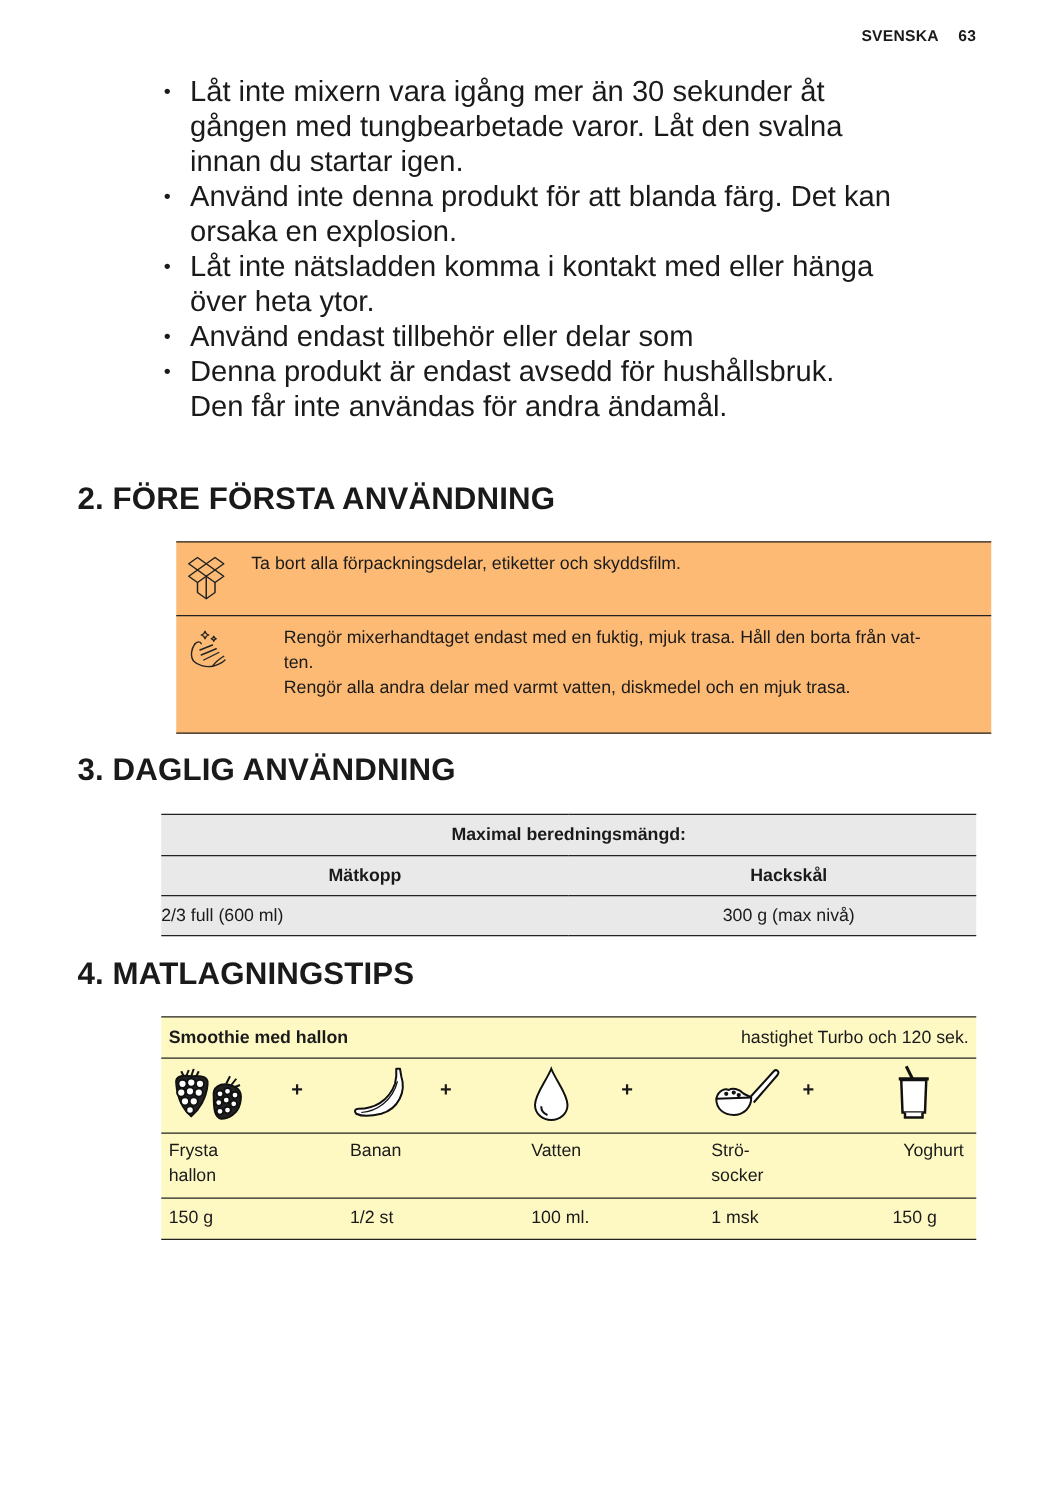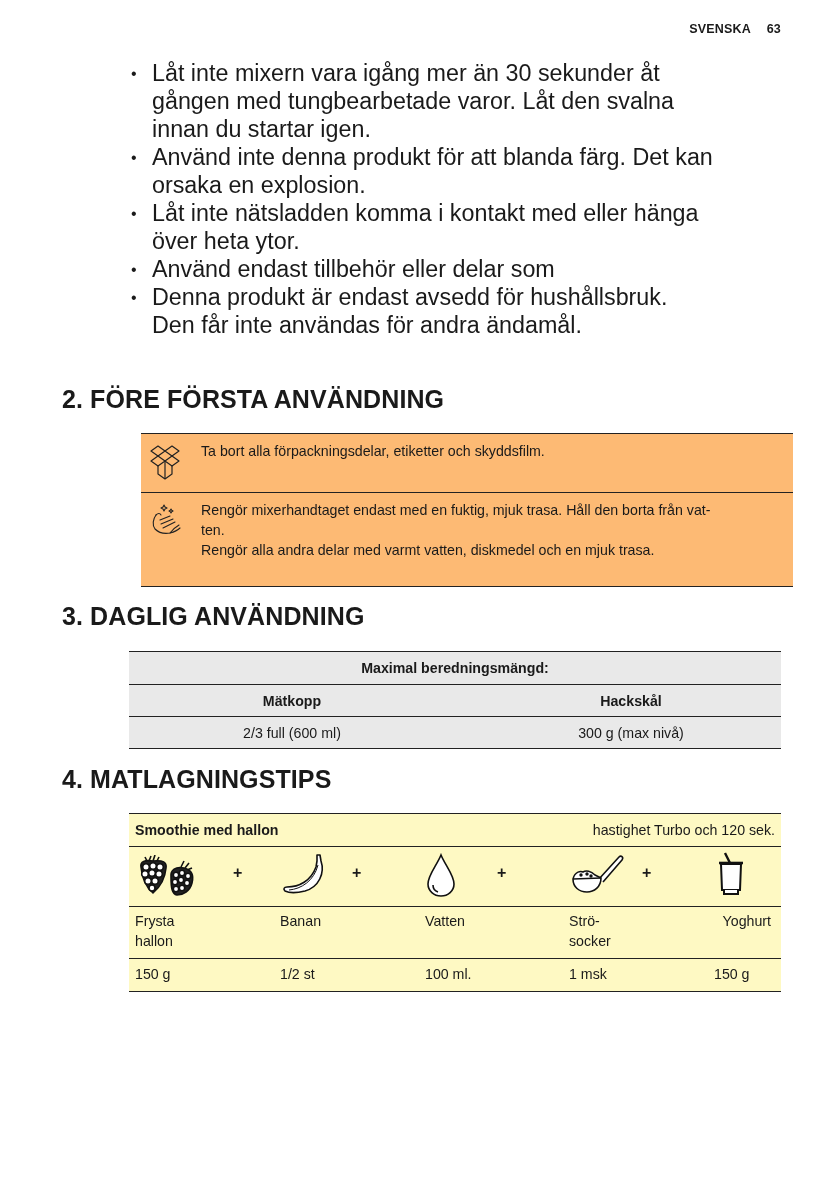--- a/index.html
+++ b/index.html
@@ -109,21 +109,21 @@
         <path d="M3 19 L10 14 L17 19 L10 24 Z"></path>
         <path d="M17 19 L24 14 L31 19 L24 24 Z"></path>
         <path d="M10 24 L10 32 L17 37 L24 32 L24 24"></path>
         <path d="M17 19 L17 37"></path>
       </svg>
     </span>
     <div class="text" style="padding-top:7px;">
       <div>Ta bort alla förpackningsdelar, etiketter och skyddsfilm.</div>
     </div>
   </div>
-  <div class="box-row last" style="height:93px;">
+  <div class="box-row last" style="height:93px;padding-left:26px;">
     <span class="icon" style="top:8px;">
       <svg width="36" height="40" viewBox="0 0 36 40" fill="none" stroke="#222" stroke-width="1.1" stroke-linecap="round" stroke-linejoin="round">
         <path d="M16 4 l1 2 l2 1 l-2 1 l-1 2 l-1 -2 l-2 -1 l2 -1 Z"></path>
         <path d="M23 8 l0.7 1.3 l1.3 0.7 l-1.3 0.7 l-0.7 1.3 l-0.7 -1.3 l-1.3 -0.7 l1.3 -0.7 Z"></path>
         <path d="M8 14 C5 18 4 24 7 28 C10 31 16 33 22 32 C26 31 30 29 32 27"></path>
         <path d="M8 14 C10 12 12 12 13 14"></path>
         <path d="M12 19 L22 15"></path>
         <path d="M13 23 L25 18"></path>
         <path d="M15 27 L27 21"></path>
         <path d="M22 32 C24 29 26 27 31 24"></path>
@@ -142,21 +142,21 @@
 <table class="grid" style="top:651px;">
   <tbody>
       <tr style="height:33px;">
     <th colspan="2" style="text-align:center; font-weight:bold;">Maximal beredningsmängd:</th>
   </tr>
   <tr style="height:32px;">
     <th style="width:50%; text-align:center; font-weight:bold;">Mätkopp</th>
     <th style="width:50%; text-align:center; font-weight:bold; padding-left:26px;">Hackskål</th>
   </tr>
   <tr class="last" style="height:32px;">
-    <td style="text-align:center;">2/3 full (600 ml)</td>
+    <td style="">2/3 full (600 ml)</td>
     <td style="text-align:center; padding-left:26px;">300 g (max nivå)</td>
   </tr>
 </tbody>
   </table>
 
 <h2 class="section-title" style="top:765px;">4. MATLAGNINGSTIPS</h2>
 
 <div class="recipe" style="top:813px;">
   <div class="r-row" style="height:32px;">
     <span class="cell" style="left:6px; top:6px; font-weight:bold;">Smoothie med hallon</span>

